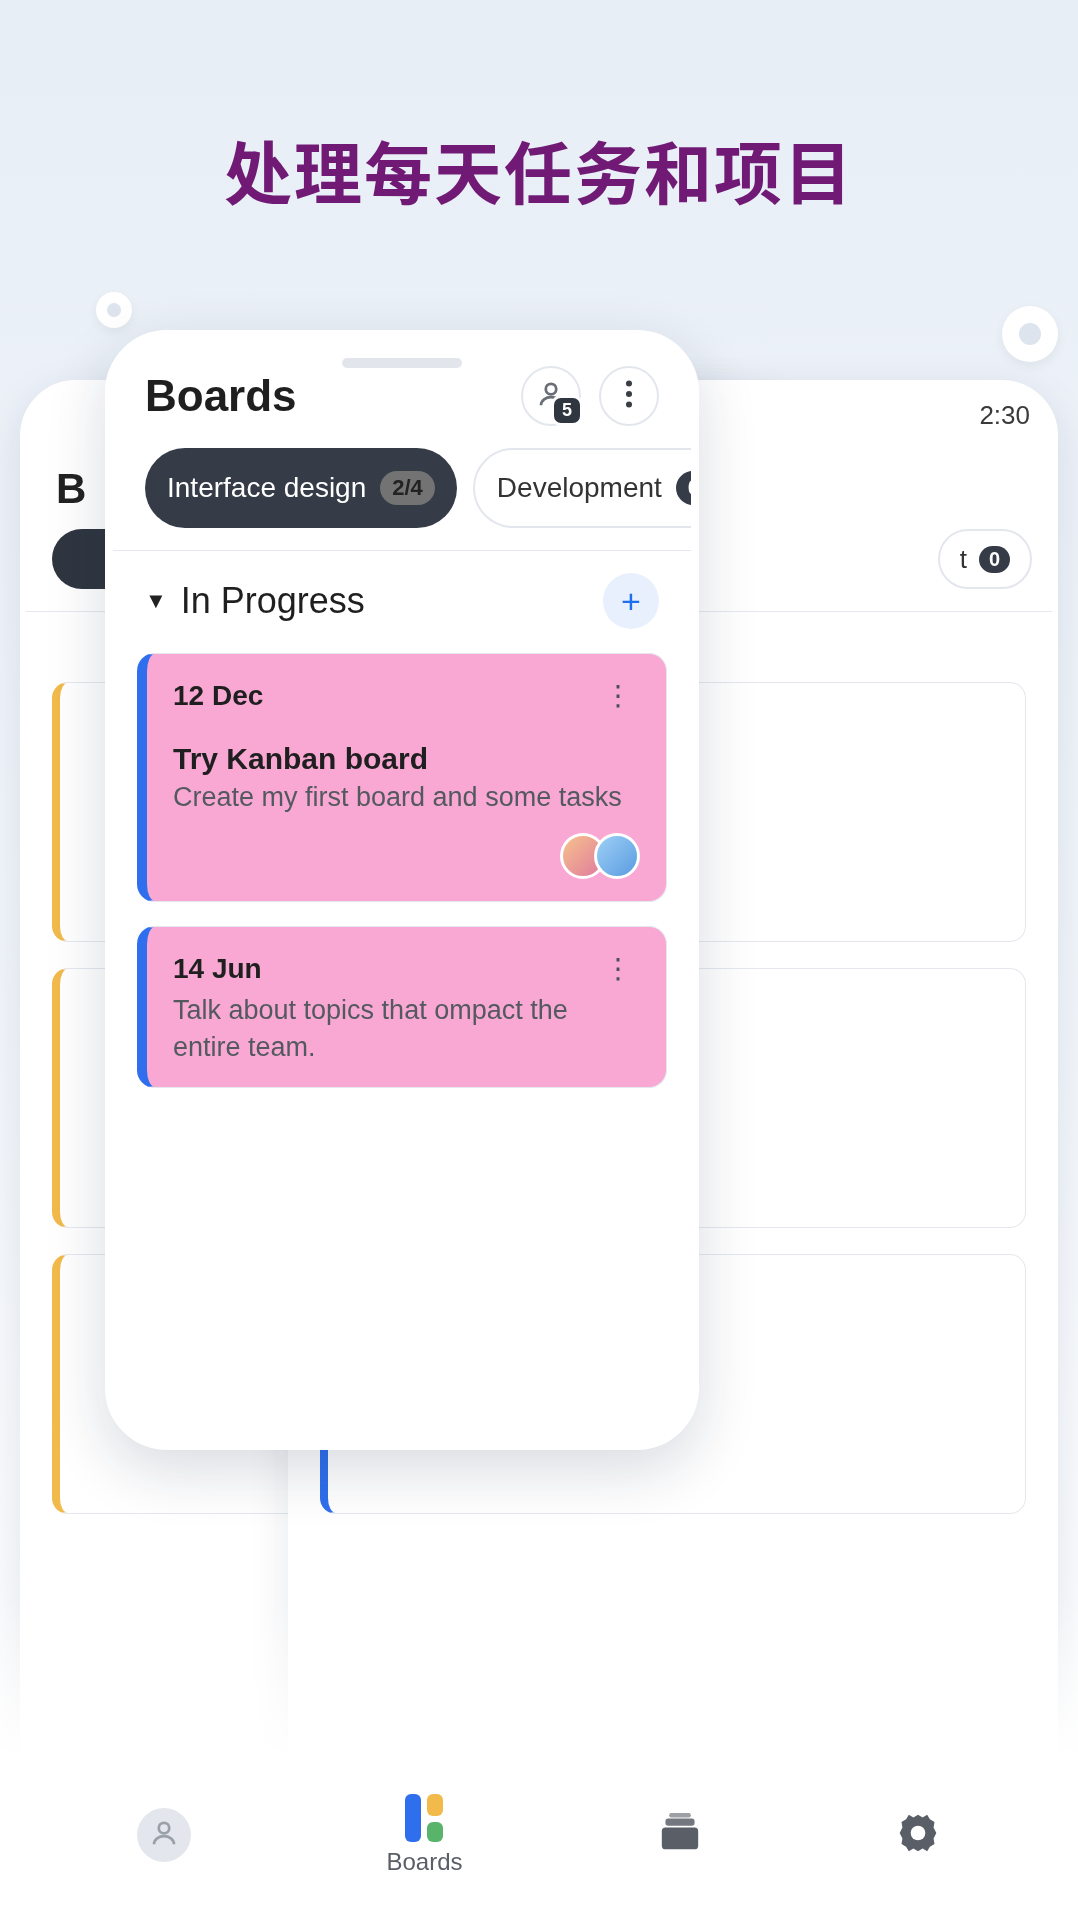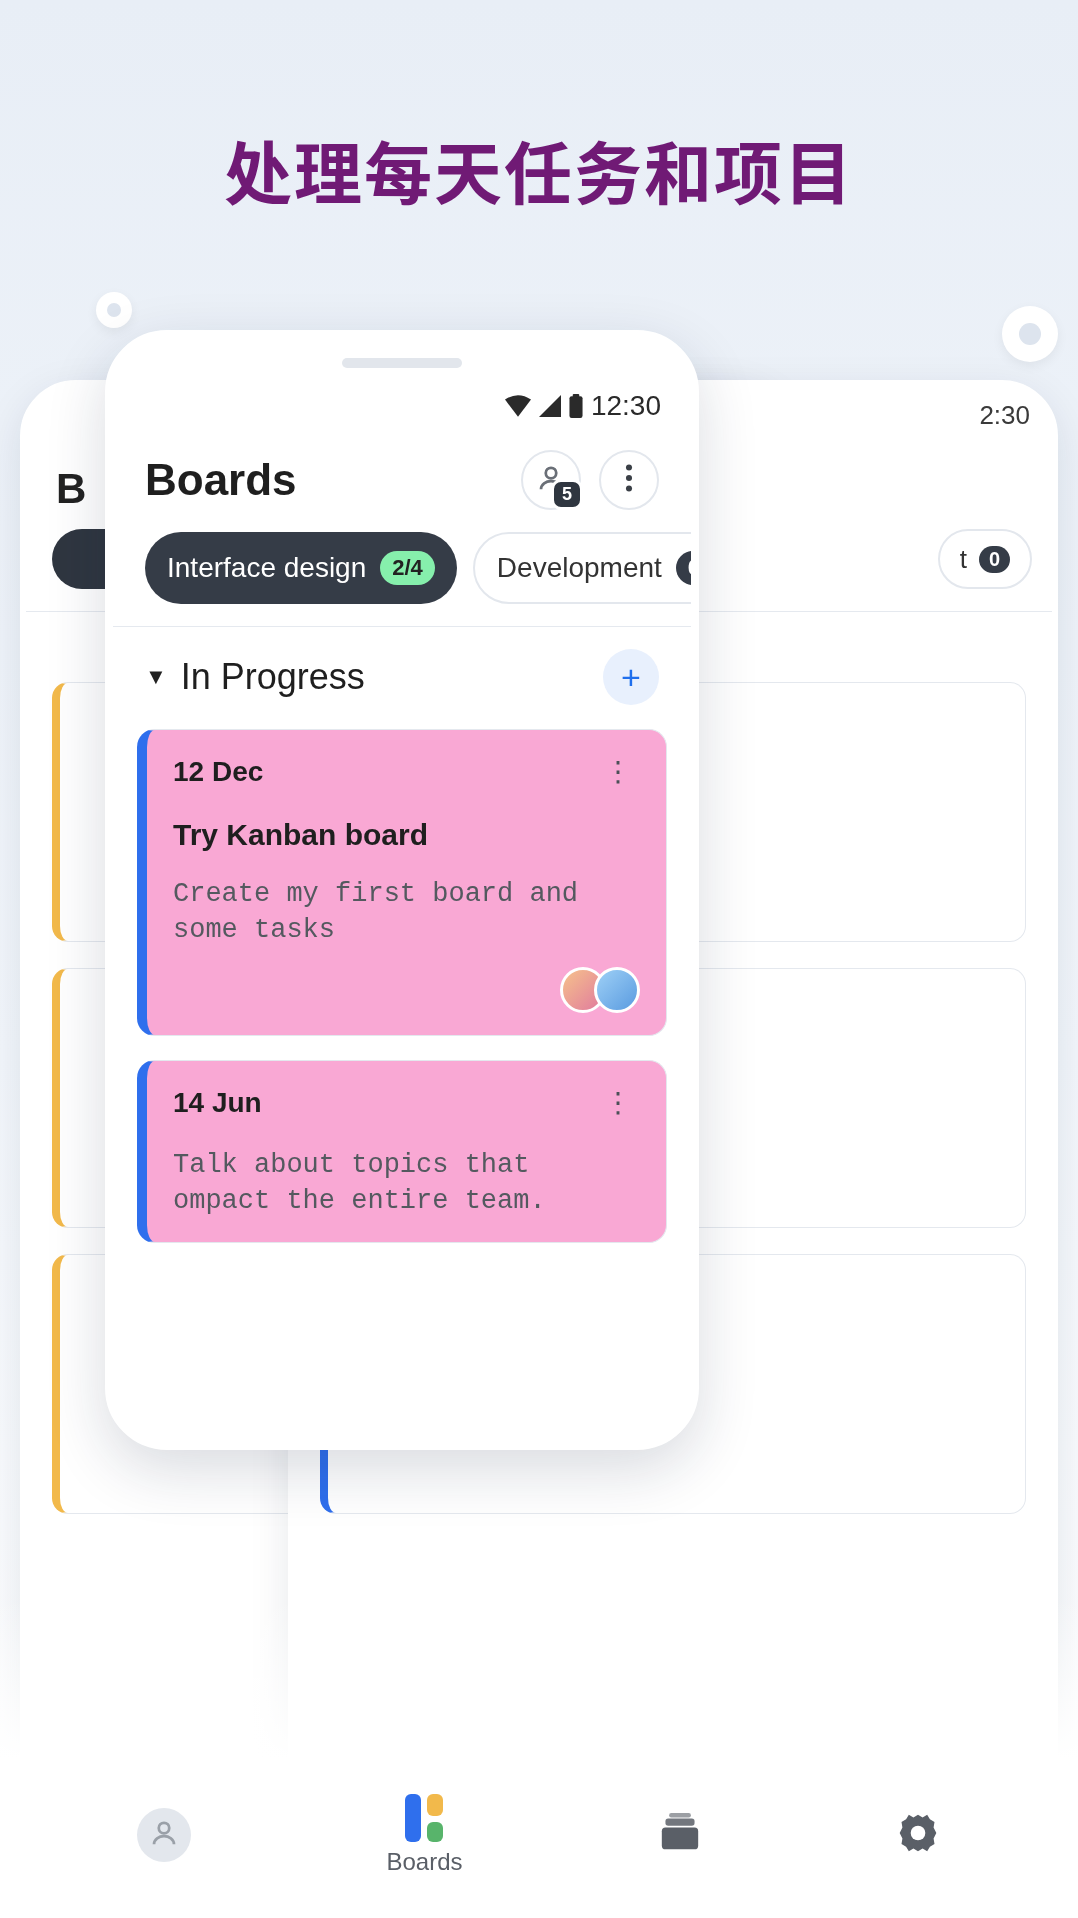--- a/index.html
+++ b/index.html
@@ -107,27 +107,27 @@
   .icon-btn.user svg { color:#6a6f77;}
   .badge {
     position:absolute; bottom:-2px; right:-4px;
     background:#2f3640; color:#fff; font-size:18px; font-weight:700;
     padding:2px 8px; border-radius:10px; border:3px solid #fff;
   }
 
   
   .chips { display:flex; gap:16px; padding: 4px 0 22px 32px; }
   .chip {
-    border-radius:40px; height:72px; padding: 12px 22px;
+    border-radius:40px; height:80px; padding: 12px 22px;
     display:flex; align-items:center; gap:14px;
     font-size:28px; font-weight:500;
     white-space:nowrap;
   }
   .chip .count {
-    background:#86efac; color:#222; border-radius:40px;
+    background:#737373; color:#222; border-radius:40px;
     font-size:22px; font-weight:700; padding:4px 12px;
   }
   .chip.active { background:#353c47; color:#fff; }
   .chip.inactive { background:#fff; color:#333; border:2px solid #e3e7ed;}
   .chip.inactive .count { background:#353c47; color:#fff; }
 
   .divider { height:1px; background:#e5e9ef; }
 
   
   .section-row {
@@ -150,21 +150,21 @@
     border:1px solid #e4e8ee; border-radius:18px;
     border-left:10px solid #2f6fed;
     padding: 22px 26px 22px 26px;
     background:#f9a8d4;
     position:relative;
   }
   .card-top { display:flex; justify-content:space-between; align-items:center;}
   .card-date { font-size:28px; font-weight:700; color:#1f1f1f;}
   .card-menu { color:#4a4f57; font-size:28px; line-height:1; padding:6px 8px;}
   .card-title { font-size:30px; font-weight:700; color:#1f1f1f; margin-top:26px;}
-  .card-desc  { font-size:27px; color:#54595f; margin-top:24px; line-height:1.35;font-family:Liberation Mono, monospace;}
+  .card-desc  { font-size:27px; color:#54595f; margin-top:3px; line-height:1.35;}
   .card-avatars { display:flex; justify-content:flex-end; margin-top:18px;}
   .avatar {
     width:46px; height:46px; border-radius:50%; border:3px solid #fff;
     background: #d8dee8;
     margin-left:-12px;
   }
   .avatar:nth-child(1){ background: linear-gradient(135deg,#f6c28b,#e07a9e);}
   .avatar:nth-child(2){ background: linear-gradient(135deg,#9ed0f6,#5a9be0);}
 
   
@@ -240,39 +240,20 @@
     <div class="bp-card"></div>
     <div class="bp-card"></div>
     <div class="bp-card"></div>
   </div>
 </div>
 
 <div class="phone">
   <div class="phone-inner">
     <div class="notch"></div>
 
-    <div class="status">
-      <span>
-        <svg width="26" height="22" viewBox="0 0 24 20">
-            <path fill="#2a2a2a" d="M12 20 L0 4 Q12 -4 24 4 Z"></path>
-          </svg>
-      </span>
-      <span>
-        <svg width="22" height="22" viewBox="0 0 20 20">
-            <path fill="#2a2a2a" d="M0 20 L20 20 L20 0 Z"></path>
-          </svg>
-      </span>
-      <span>
-        <svg width="14" height="24" viewBox="0 0 12 22">
-            <rect x="0" y="2" width="12" height="20" rx="2" fill="#2a2a2a"></rect>
-            <rect x="3" y="0" width="6" height="3" rx="1" fill="#2a2a2a"></rect>
-          </svg>
-      </span>
-      <span>12:30</span>
-    </div>
 
     <div class="header">
       <div class="header-title">Boards</div>
       <div class="header-actions">
         <div class="icon-btn user">
           <span>
             <svg width="30" height="30" viewBox="0 0 24 24" fill="none" stroke="currentColor" stroke-width="2.2">
                 <circle cx="12" cy="8" r="4.2"></circle>
                 <path d="M4 21c0-4 4-6.5 8-6.5s8 2.5 8 6.5"></path>
               </svg>

